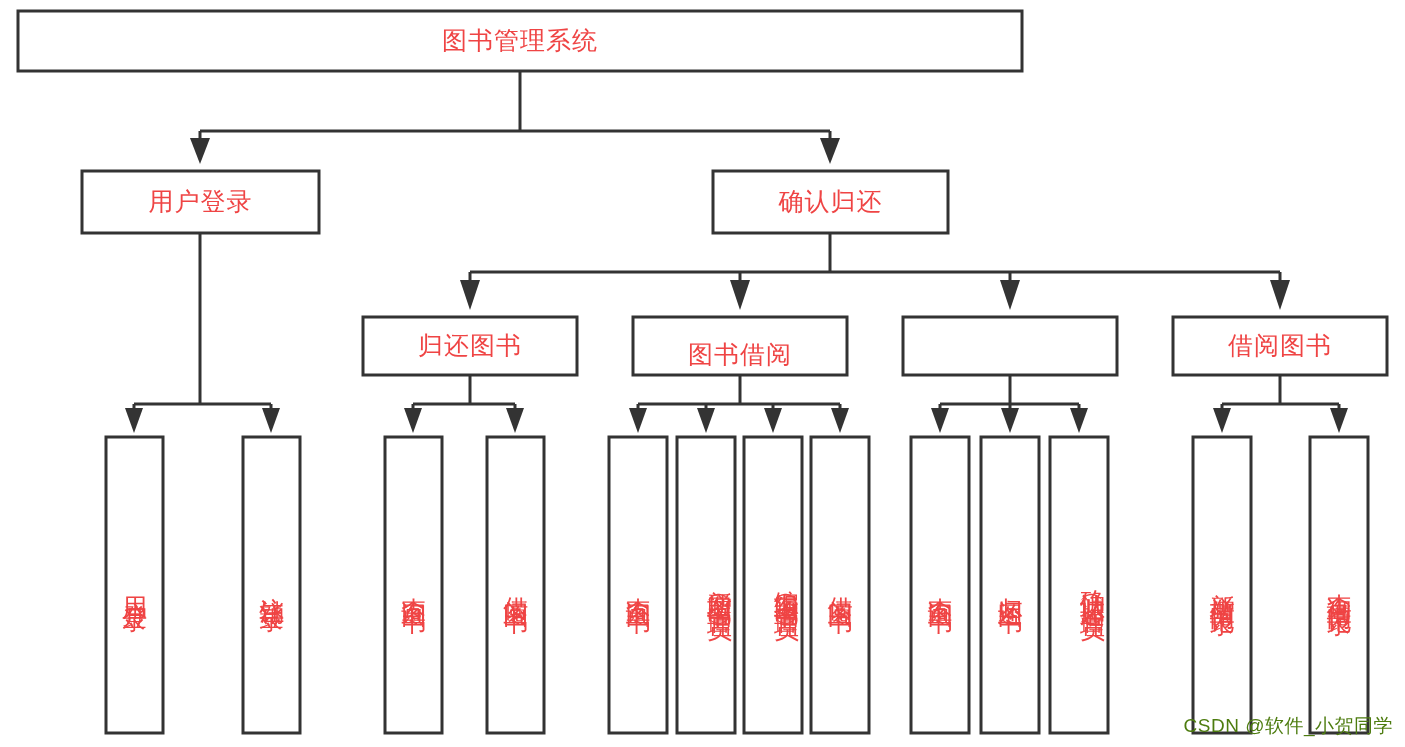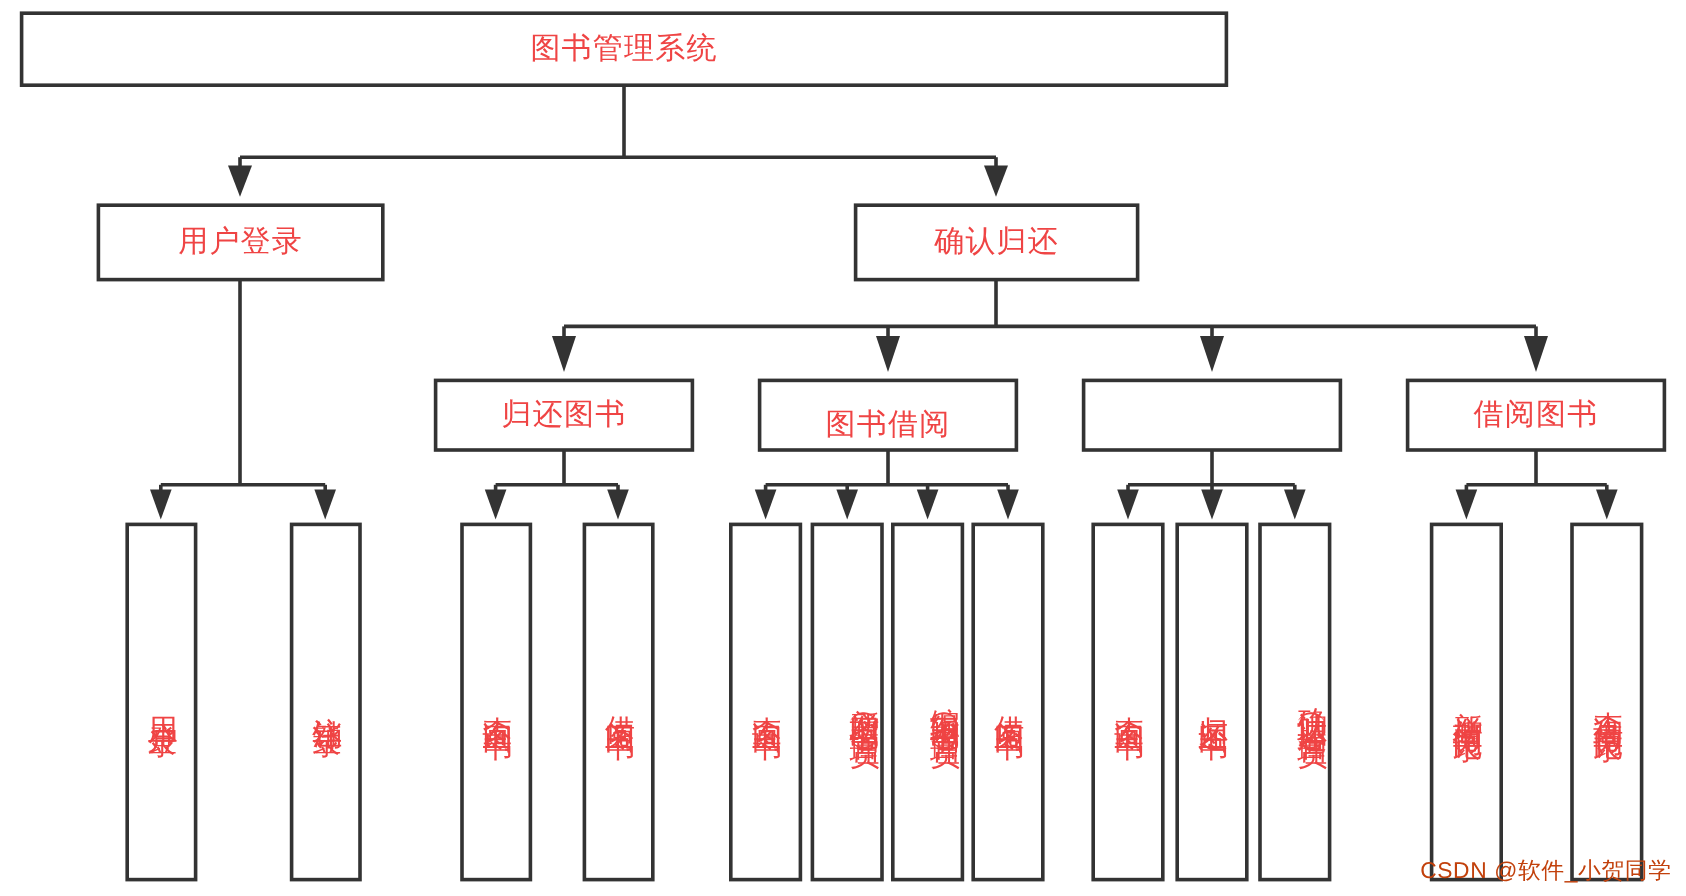--- a/index.html
+++ b/index.html
@@ -60,21 +60,21 @@
     text-orientation: upright;
     font-size: 25px;
     line-height: 1.25;
     letter-spacing: 4px;
   }
   .watermark {
     position: absolute;
     right: 12px;
     bottom: 8px;
     font-size: 19px;
-    color: #c2410c;
+    color: #4d7c0f;
     font-family: "Liberation Sans", "DejaVu Sans", sans-serif;
     white-space: nowrap;
     letter-spacing: 0.5px;
   }
 </style>
 </head>
 <body>
 
 <div id="diagram-root">
 

